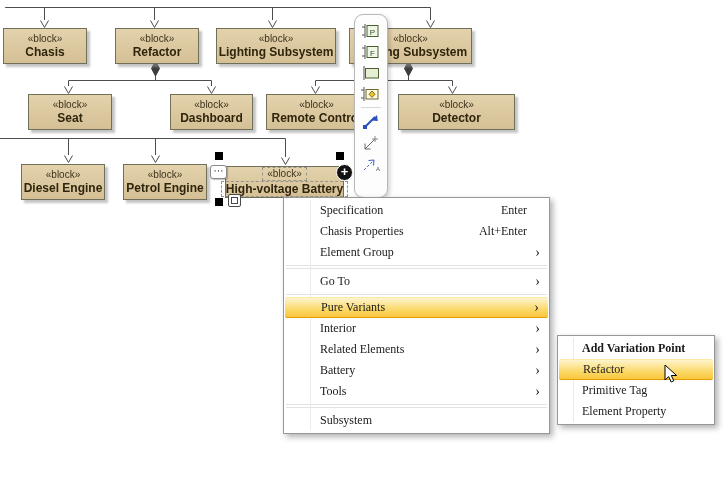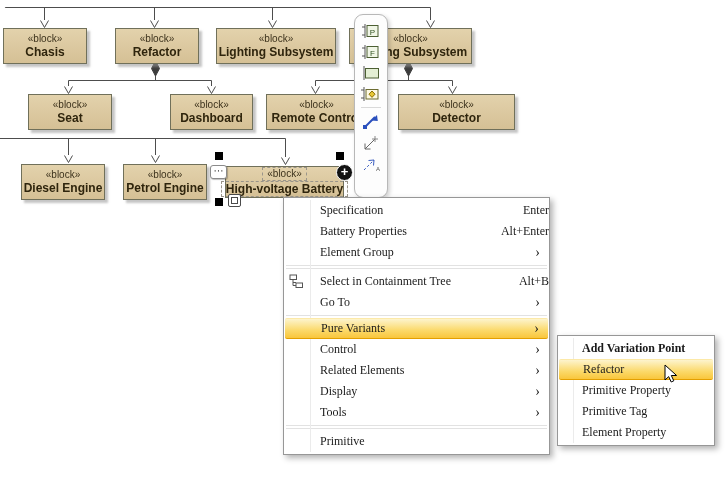--- a/index.html
+++ b/index.html
@@ -34,21 +34,21 @@
 
   
   .menu{position:absolute;background:#fff;border:1px solid #979797;box-shadow:3px 3px 6px rgba(0,0,0,.3);
         padding:2px 0;box-sizing:border-box;}
   .menu.main{left:283px;top:197px;width:267px;z-index:10;}
   .menu.sub{left:557px;top:335px;width:158px;z-index:11;}
   .menu.main::before{content:"";position:absolute;left:26px;top:2px;bottom:2px;border-left:1px solid #ebebeb;}
   .menu.sub::before{content:"";position:absolute;left:15px;top:2px;bottom:2px;border-left:1px solid #ebebeb;}
   .mi{display:flex;align-items:center;height:21px;font-size:12px;color:#1a1a1a;padding-left:36px;position:relative;font-family:Liberation Serif, serif;}
   .menu.sub .mi{padding-left:24px;}
-  .mi .sc{margin-left:auto;}
+  .mi .sc{margin-left:auto;padding-right:22px;}
   .mi .arr{margin-left:auto;padding-right:9px;font-size:14px;color:#222;line-height:1;}
   .mi.bold{font-weight:bold;}
   .mi.hl{background:linear-gradient(180deg,#fdf4cd 0%,#fbd96a 60%,#f9c63c 100%);
          border-top:1px solid #fce9a8;border-bottom:1px solid #e39f00;height:19px;margin:0 1px;border-radius:2px;}
   .sep{border-top:1px solid #e2e2e2;margin:2px 2px;}
   .mi .micon{position:absolute;left:5px;top:3px;}
 
   .cursor{position:absolute;z-index:30;}
   svg{display:block;}
 </style>
@@ -194,81 +194,67 @@
         </svg>
     </div>
   </div>
 
   <div class="menu main">
     <div class="mi">
       <span>Specification</span>
       <span class="sc">Enter</span>
     </div>
     <div class="mi">
-      <span>Battery Properties</span>
+      <span>Chasis Properties</span>
       <span class="sc">Alt+Enter</span>
     </div>
     <div class="mi">
       <span>Element Group</span>
       <span class="arr">›</span>
     </div>
     <div class="sep"></div>
     <div class="sep"></div>
-    <div class="mi">
-      <span class="micon">
-        <svg width="15" height="15" fill="none" stroke="#555">
-          <rect x="1" y="1" width="6.5" height="4.5"></rect>
-            <rect x="7" y="9" width="6.5" height="4.5"></rect>
-          <path d="M4,5.5 V11.5 H7 M4,8.5 H7"></path>
-        </svg>
-      </span>
-      <span>Select in Containment Tree</span>
-      <span class="sc">Alt+B</span>
-    </div>
     <div class="mi">
       <span>Go To</span>
       <span class="arr">›</span>
     </div>
     <div class="sep"></div>
     <div class="mi hl">
       <span>Pure Variants</span>
       <span class="arr">›</span>
     </div>
     <div class="mi">
-      <span>Control</span>
+      <span>Interior</span>
       <span class="arr">›</span>
     </div>
     <div class="mi">
       <span>Related Elements</span>
       <span class="arr">›</span>
     </div>
     <div class="mi">
-      <span>Display</span>
+      <span>Battery</span>
       <span class="arr">›</span>
     </div>
     <div class="mi">
       <span>Tools</span>
       <span class="arr">›</span>
     </div>
     <div class="sep"></div>
     <div class="sep"></div>
     <div class="mi">
-      <span>Primitive</span>
+      <span>Subsystem</span>
     </div>
   </div>
 
   <div class="menu sub">
     <div class="mi bold">
       <span>Add Variation Point</span>
     </div>
     <div class="mi hl">
       <span>Refactor</span>
-    </div>
-    <div class="mi">
-      <span>Primitive Property</span>
     </div>
     <div class="mi">
       <span>Primitive Tag</span>
     </div>
     <div class="mi">
       <span>Element Property</span>
     </div>
   </div>
 
   <div class="cursor" style="left:664px;top:364px">

